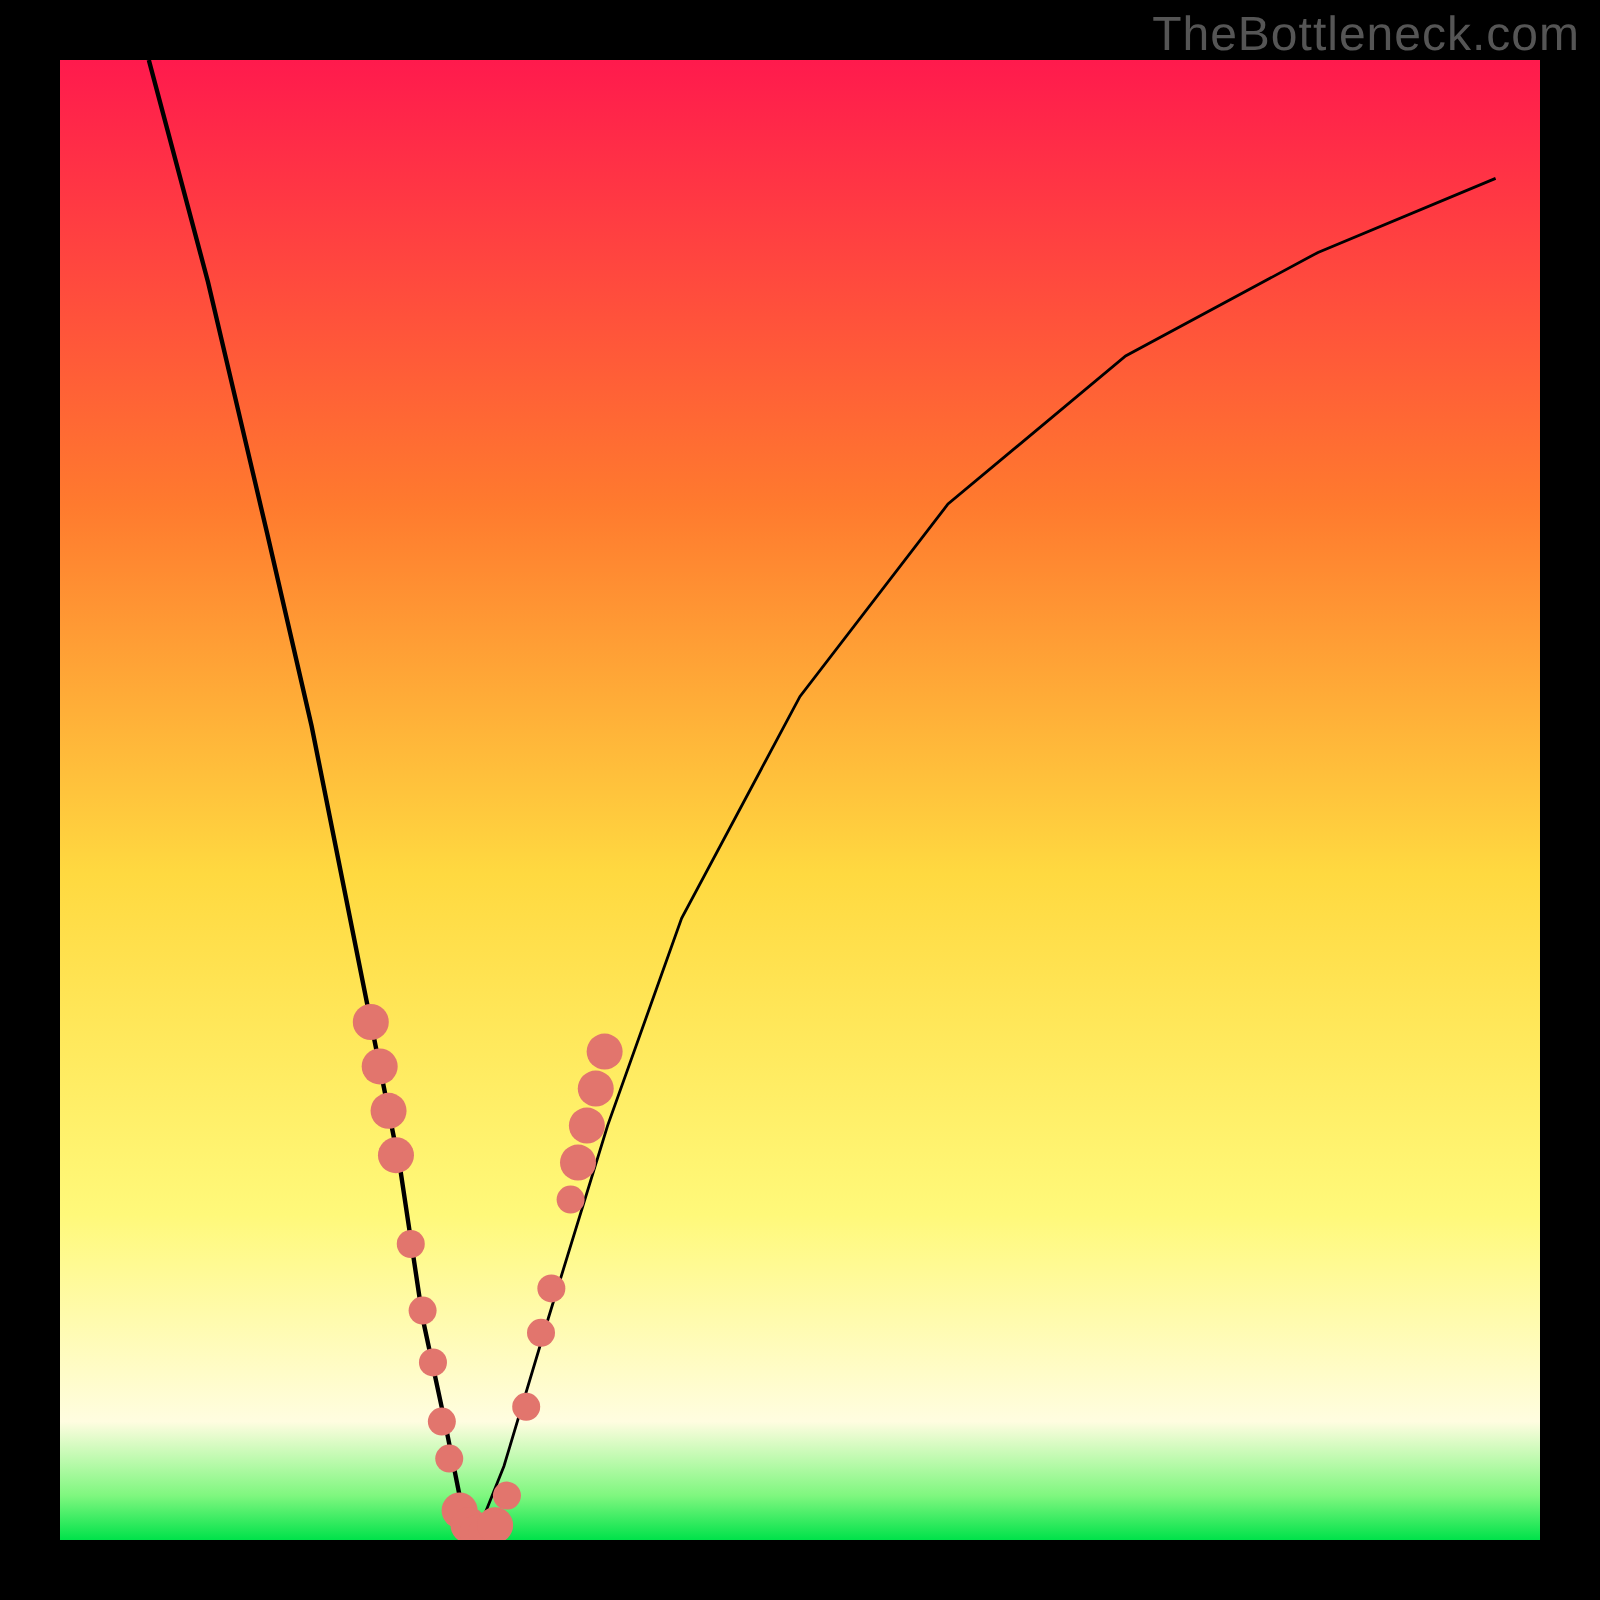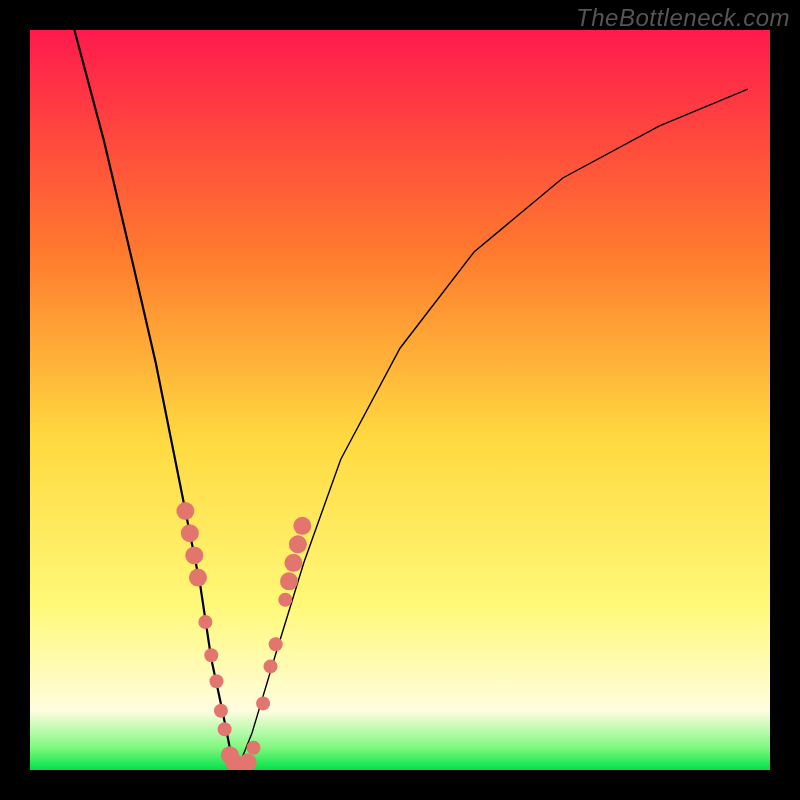--- a/index.html
+++ b/index.html
@@ -8,21 +8,20 @@
     width: 800px;
     height: 800px;
     background: #000;
     overflow: hidden;
     font-family: Arial, Helvetica, sans-serif;
   }
   .frame {
     position: absolute;
     inset: 0;
     background: #000;
-    font-style: italic;
   }
   .plot-area {
     position: absolute;
     left: 30px;
     top: 30px;
     width: 740px;
     height: 740px;
   }
   .watermark {
     position: absolute;

